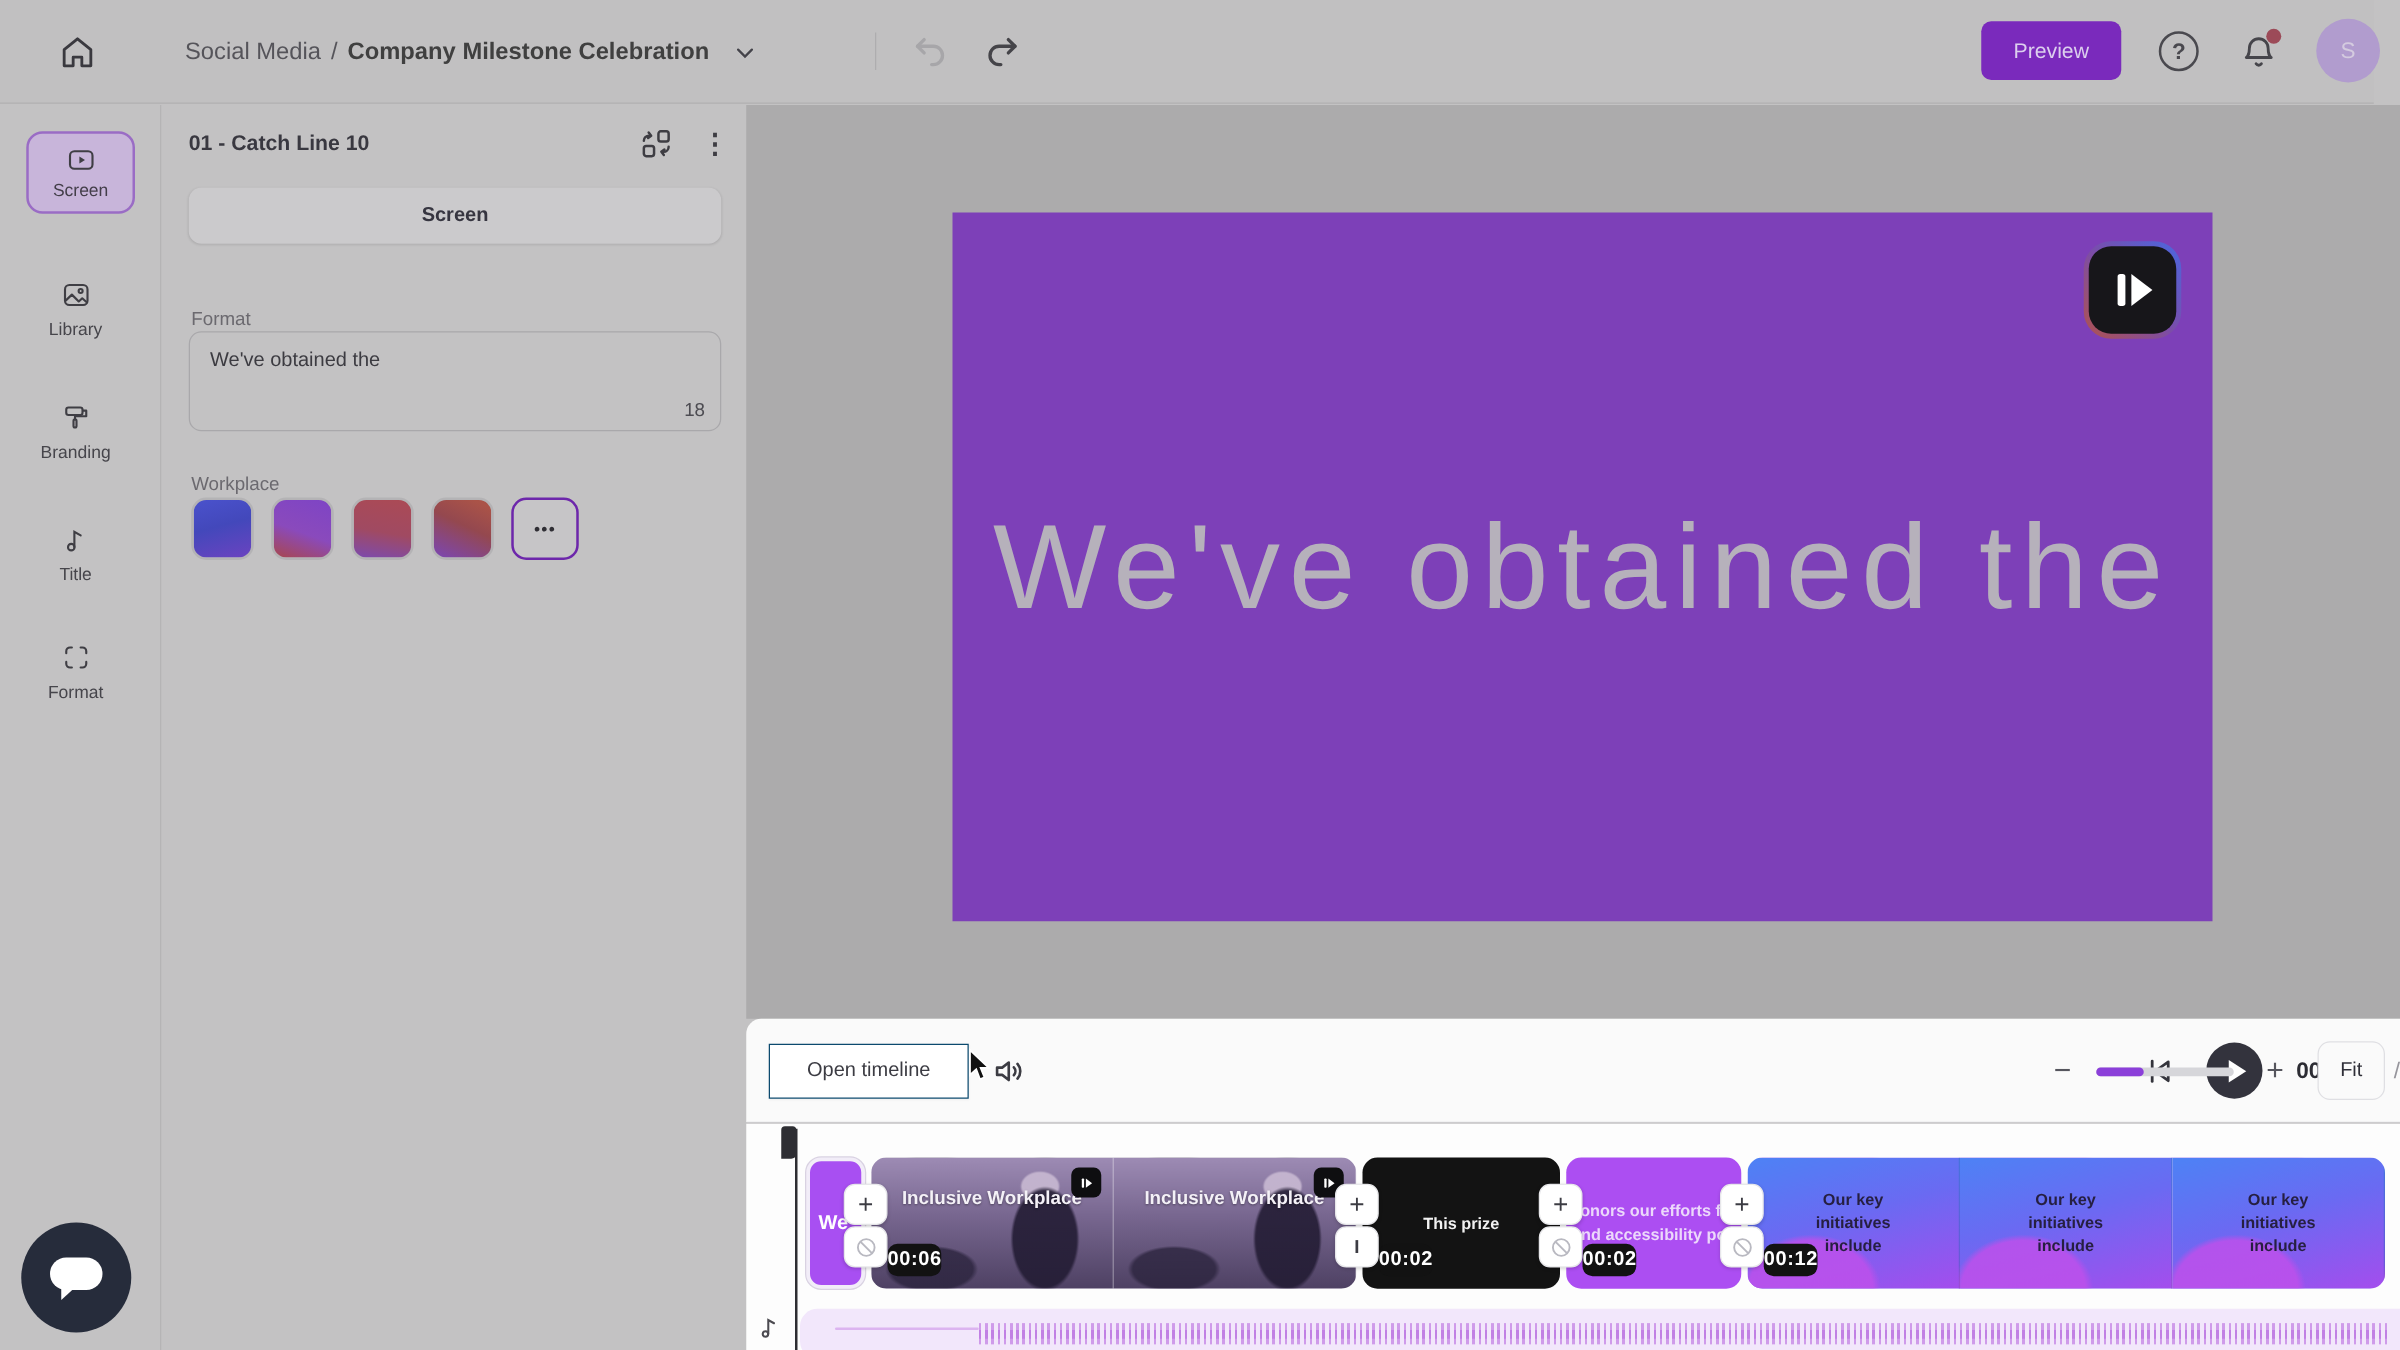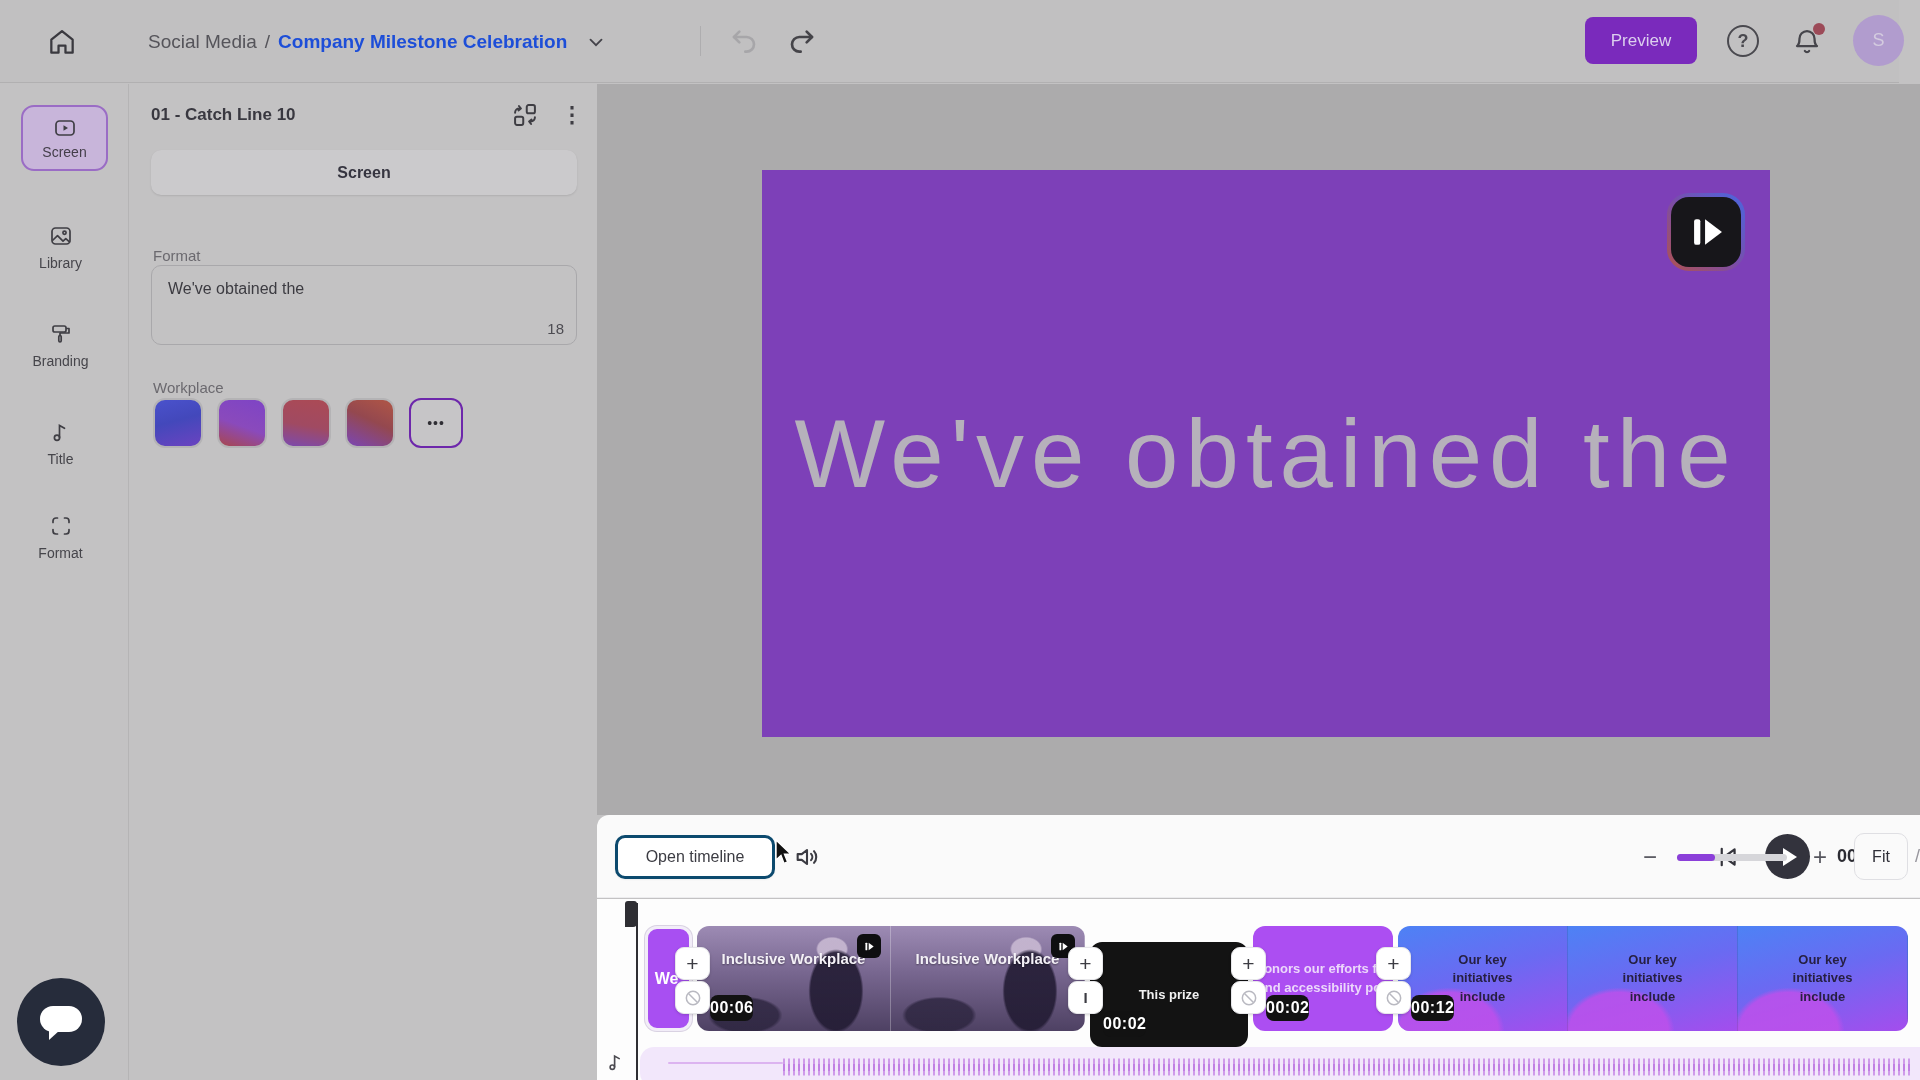--- a/index.html
+++ b/index.html
@@ -13,21 +13,21 @@
 
   
   .topbar {
     position:absolute; left:0; top:0; width:1899px; height:83px;
     background:#c1c0c1; border-bottom:1px solid #b1b0b1;
   }
   .home-btn { position:absolute; left:46px; top:26px; width:32px; height:32px; color:#3a393f; cursor:pointer; background:none; border:none; }
   .breadcrumb { position:absolute; left:148px; top:0; height:83px; display:flex; align-items:center; font-size:19px; }
   .crumb-light { color:#55545a; }
   .crumb-sep { color:#55545a; margin:0 8px; }
-  .crumb-dark { color:#1d4ed8; font-weight:700; }
+  .crumb-dark { color:#404040; font-weight:700; }
   .crumb-chevron { margin-left:18px; color:#44434a; }
   .tb-divider { position:absolute; left:700px; top:26px; width:1px; height:30px; background:#aeadaf; }
   .undo-btn, .redo-btn { position:absolute; top:24px; width:34px; height:34px; background:none; border:none; cursor:pointer; }
   .undo-btn { left:728px; color:#a7a6a9; }
   .redo-btn { left:786px; color:#454449; }
   .preview-btn {
     position:absolute; left:1585px; top:17px; width:112px; height:47px;
     background:#7a2abc; color:#dccfee; font-size:17px; font-family:inherit;
     border:none; border-radius:8px; cursor:pointer;
   }
@@ -84,21 +84,21 @@
   }
   .canvas-logo-inner { width:100%; height:100%; background:#17161a; border-radius:18px; display:flex; align-items:center; justify-content:center; }
 
   
   .control-bar {
     position:absolute; left:597px; top:815px; width:1323px; height:83px;
     background:#fafafa; border-radius:12px 0 0 0; border-bottom:1px solid #ececee;
   }
   .open-timeline-btn {
     position:absolute; left:18px; top:20px; width:160px; height:44px;
-    background:#ffffff; border:3px solid #0c4a6e; border-radius:10px;
+    background:#ffffff; border:1px solid #0c4a6e; border-radius:0;
     font-size:16px; color:#3c3c43; font-family:inherit; cursor:pointer;
     box-shadow:0 1px 2px rgba(0,0,0,.05);
   }
   .volume-btn { position:absolute; left:196px; top:28px; width:30px; height:28px; background:none; border:none; color:#3c3c43; cursor:pointer; }
   .skip-btn { position:absolute; left:1116px; top:28px; width:28px; height:28px; background:none; border:none; color:#34343c; cursor:pointer; }
   .play-btn { position:absolute; left:1168px; top:19px; width:45px; height:45px; border-radius:50%; background:#33333d; border:none; cursor:pointer; display:flex; align-items:center; justify-content:center; }
   .play-tri { width:0; height:0; border-left:14px solid #fff; border-top:9px solid transparent; border-bottom:9px solid transparent; margin-left:4px; }
   .time-display { position:absolute; left:1240px; top:0; height:83px; display:flex; align-items:center; font-size:18px; }
   .time-current { color:#2c2c33; font-weight:700; }
   .time-sep { color:#96959c; margin:0 7px; }
@@ -120,21 +120,21 @@
   .vid-tile { position:relative; width:50%; height:100%;
     background:
       radial-gradient(ellipse 46px 70px at 72% 62%, rgba(35,28,52,.9) 0 55%, rgba(35,28,52,0) 60%),
       radial-gradient(ellipse 26px 20px at 70% 22%, rgba(200,185,210,.9) 0 55%, rgba(200,185,210,0) 62%),
       radial-gradient(ellipse 60px 30px at 25% 85%, rgba(40,33,58,.75) 0 55%, rgba(40,33,58,0) 62%),
       linear-gradient(180deg,#9d8bb4 0%,#77668f 45%,#4e4163 100%);
     border-right:1px solid rgba(255,255,255,.28);
   }
   .vid-caption { position:absolute; left:0; right:0; top:24px; text-align:center; color:#f4f1f7; font-size:15px; font-weight:700; line-height:1.25; text-shadow:0 1px 2px rgba(0,0,0,.4); }
   .d-badge { position:absolute; top:8px; right:9px; width:24px; height:24px; background:#0e0e10; border-radius:6px; display:flex; align-items:center; justify-content:center; }
-  .clip-dark { left:493px; width:158px; background:#131313; display:flex; align-items:center; justify-content:center;margin-top:16px; }
+  .clip-dark { left:493px; width:158px; background:#131313; display:flex; align-items:center; justify-content:center; }
   .clip-dark .clip-caption { color:#f2f2f2; font-size:13px; font-weight:700; }
   .clip-purple { left:656px; width:140px; background:#ac4ef2; display:flex; align-items:center; justify-content:center; text-align:center; }
   .clip-purple .clip-caption { color:#ecd8fb; font-size:13px; font-weight:600; line-height:1.45; }
   .clip-gradient { left:801px; width:510px; display:flex; }
   .grad-tile { position:relative; width:33.34%; height:100%;
     background:
       radial-gradient(ellipse 90px 70px at 30% 100%, rgba(190,80,235,.85) 0 55%, rgba(190,80,235,0) 62%),
       linear-gradient(165deg,#4d82f5 0%,#6a6af2 45%,#a44ded 100%);
     border-right:1px solid rgba(0,0,0,.10);
     display:flex; align-items:center; justify-content:center; text-align:center;

